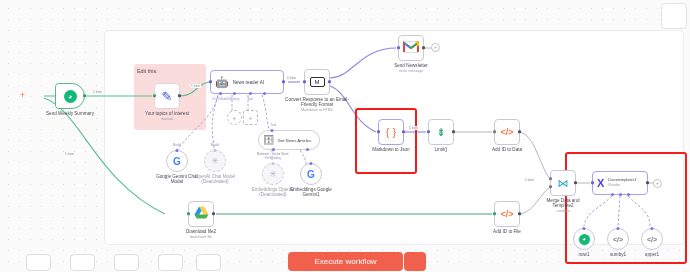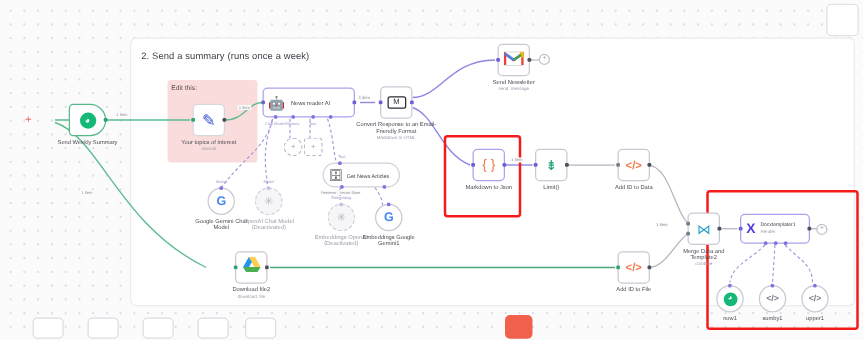--- a/index.html
+++ b/index.html
@@ -139,21 +139,20 @@
     position:absolute; right:3px; top:3px; width:26px;height:26px;
     border:1px solid #e2e2e8; border-radius:4px; background:#fff;
   }
 </style>
 </head>
 <body>
 
 <div id="canvas">
 
   <div class="sticky" style="left:104px;top:30px;width:580px;height:215px;"></div>
-  <div class="sticky-title" style="left:113px;top:40px;">2. Send a summary (runs once a week)</div>
 
   <div class="pinkbox" style="left:134px;top:64px;width:72px;height:66px;"></div>
   <div class="pinkbox-label" style="left:137px;top:68px;">Edit this:</div>
 
   <svg class="edges">
 
     <path d="M44,96 L152,96" stroke="#5bbd90" stroke-width="1.1" fill="none"></path>
 
     <path d="M44,98 C80,110 95,180 165,214" stroke="#5bbd90" stroke-width="1.1" fill="none"></path>
 
@@ -407,18 +406,19 @@
   <div class="edge-label" style="left:408px;top:126px;">1 item</div>
   <div class="edge-label" style="left:64px;top:152px;">1 item</div>
   <div class="edge-label" style="left:524px;top:178px;">1 item</div>
 
   <div class="bottombar">
     <div class="tb-btn" style="left:26px;"></div>
     <div class="tb-btn" style="left:70px;"></div>
     <div class="tb-btn" style="left:114px;"></div>
     <div class="tb-btn" style="left:158px;"></div>
     <div class="tb-btn" style="left:196px;"></div>
+    <div class="exec-btn">Execute workflow</div>
     <div class="exec-stop"></div>
   </div>
 
   <div class="corner-panel"></div>
 
 </div>
 
 </body></html>

